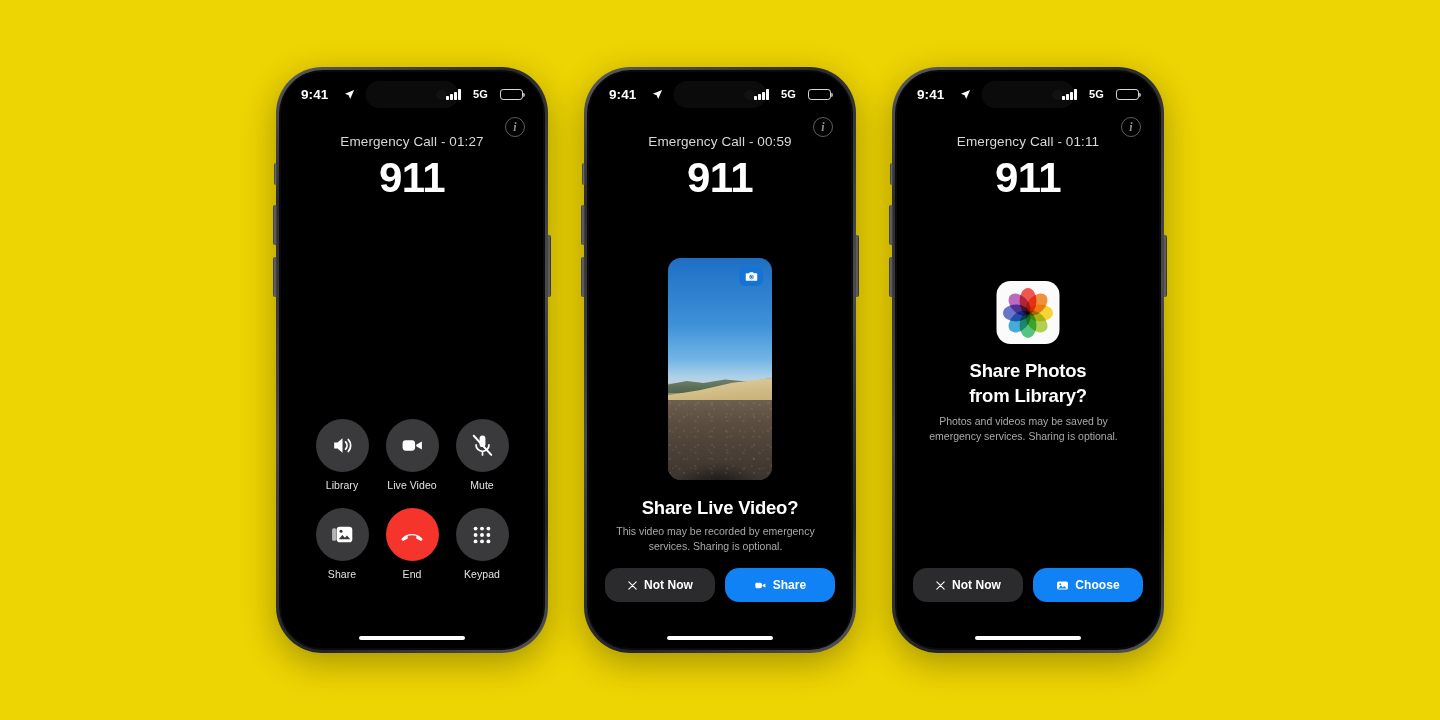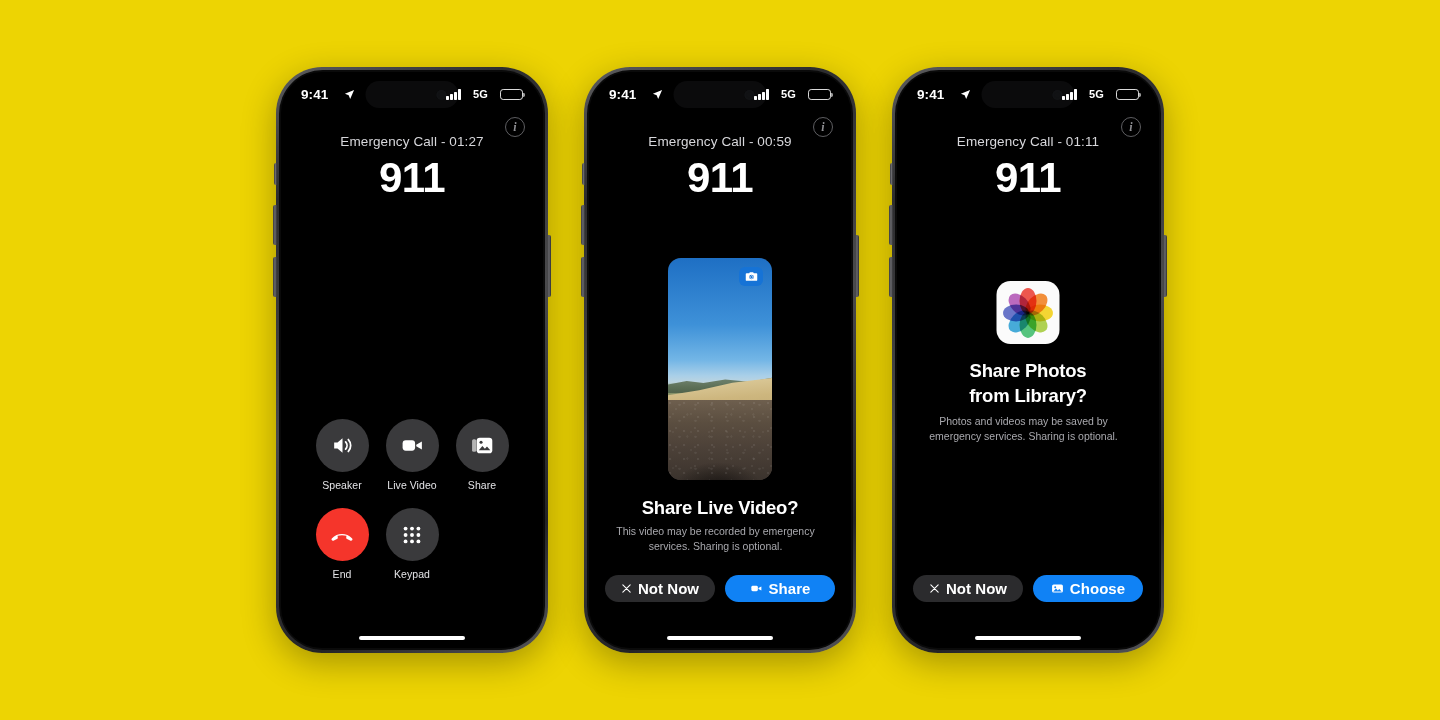--- a/index.html
+++ b/index.html
@@ -185,23 +185,23 @@
   .sheet-sub {
     position:absolute; left:0; right:9px; text-align:center;
     font-size:10.5px; color:#a9a9ae; line-height:1.45; padding:0 26px;
   }
 
   .sheet-actions {
     position:absolute; left:0; right:0; bottom:46px;
     display:flex; gap:10px; padding:0 16px;
   }
   .pill {
-    flex:1; height:27px; border-radius:14px;
+    flex:1; height:34px; border-radius:14px;
     display:flex; align-items:center; justify-content:center; gap:6px;
-    font-size:15px; font-weight:700; color:#fff;
+    font-size:12px; font-weight:700; color:#fff;
     letter-spacing:.05px;
   }
   .pill.secondary { background:#2b2b2d; }
   .pill.primary   { background:#1082f5; }
 
   
   .home-bar {
     position:absolute; bottom:8px; left:50%; transform:translateX(-50%);
     width:106px; height:4.5px; border-radius:3px; background:#fff; z-index:7;
   }
@@ -253,33 +253,43 @@
       <div class="controls">
 
         <div class="ctl">
           <div class="ctl-circle">
             <svg width="25" height="25" viewBox="0 0 24 24" fill="#fff">
               <path d="M4 9.2h3.2L12 5v14L7.2 14.8H4z"></path>
               <path d="M15 8.6a5 5 0 0 1 0 6.8" stroke="#fff" stroke-width="1.7" fill="none" stroke-linecap="round"></path>
               <path d="M17.6 6.3a8.4 8.4 0 0 1 0 11.4" stroke="#fff" stroke-width="1.7" fill="none" stroke-linecap="round"></path>
             </svg>
           </div>
-          <div class="ctl-label">Speaker</div>
+          <div class="ctl-label">Library</div>
         </div>
 
         <div class="ctl">
           <div class="ctl-circle">
             <svg width="25" height="25" viewBox="0 0 24 24" fill="#fff">
               <rect x="2.5" y="7" width="12" height="10" rx="3"></rect>
               <path d="M15.6 11.2 21 8.2v7.6l-5.4-3z"></path>
             </svg>
           </div>
           <div class="ctl-label">Live Video</div>
         </div>
 
+        <div class="ctl">
+          <div class="ctl-circle">
+            <svg width="25" height="25" viewBox="0 0 24 24">
+              <rect x="9.2" y="2.5" width="5.6" height="11" rx="2.8" fill="#fff"></rect>
+              <path d="M5.8 11.4a6.2 6.2 0 0 0 12.4 0M12 17.6v3.4" stroke="#fff" stroke-width="1.7" fill="none" stroke-linecap="round"></path>
+              <path d="M3.6 2.6 20.4 21" stroke="#fff" stroke-width="1.9" stroke-linecap="round"></path>
+            </svg>
+          </div>
+          <div class="ctl-label">Mute</div>
+        </div>
 
         <div class="ctl">
           <div class="ctl-circle">
             <svg width="25" height="25" viewBox="0 0 24 24">
               <rect x="2" y="6" width="4" height="12" rx="1.5" fill="#fff" opacity=".62"></rect>
               <rect x="6.4" y="4.5" width="15" height="15" rx="3" fill="#fff"></rect>
               <path d="M8.4 16.6l3.5-4.2 2.4 2.8 2-2.3 3.2 3.7z" fill="#3a3a3c"></path>
               <circle cx="10.6" cy="8.9" r="1.5" fill="#3a3a3c"></circle>
             </svg>
           </div>

